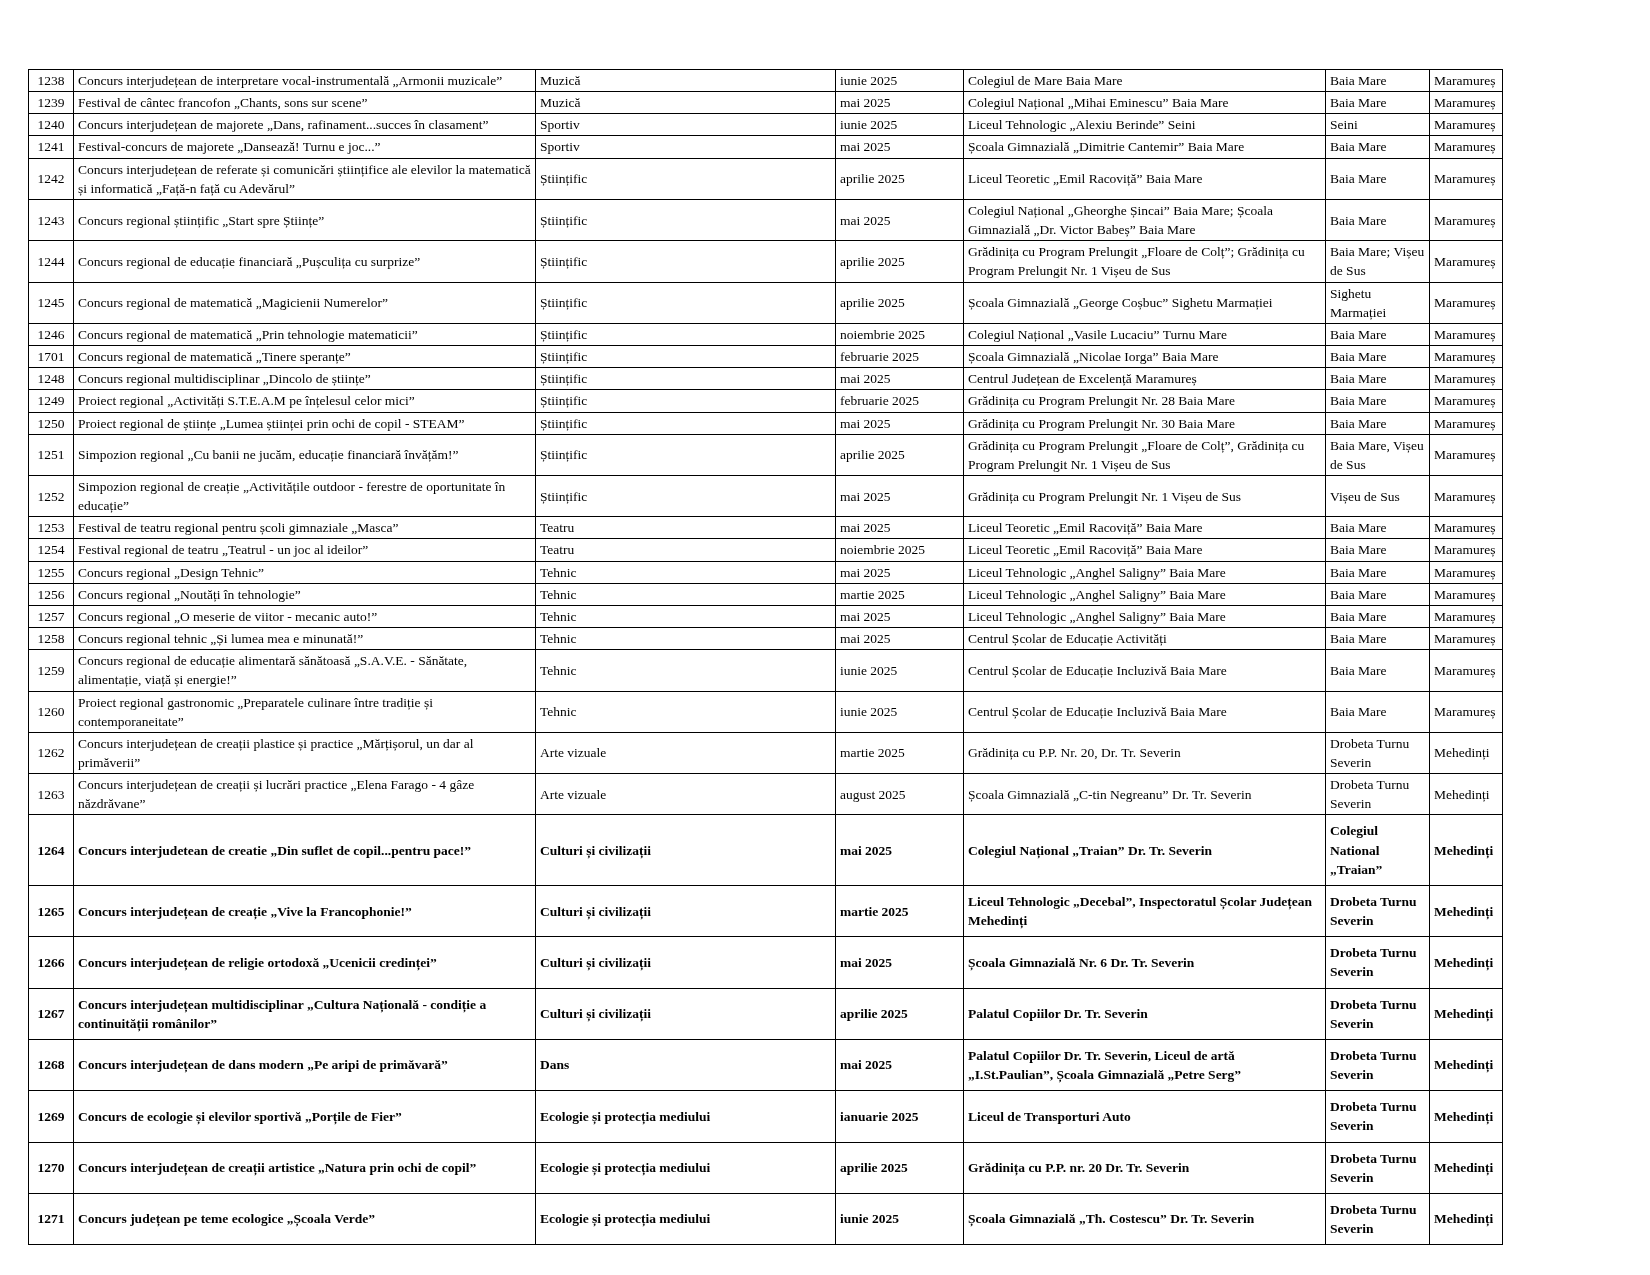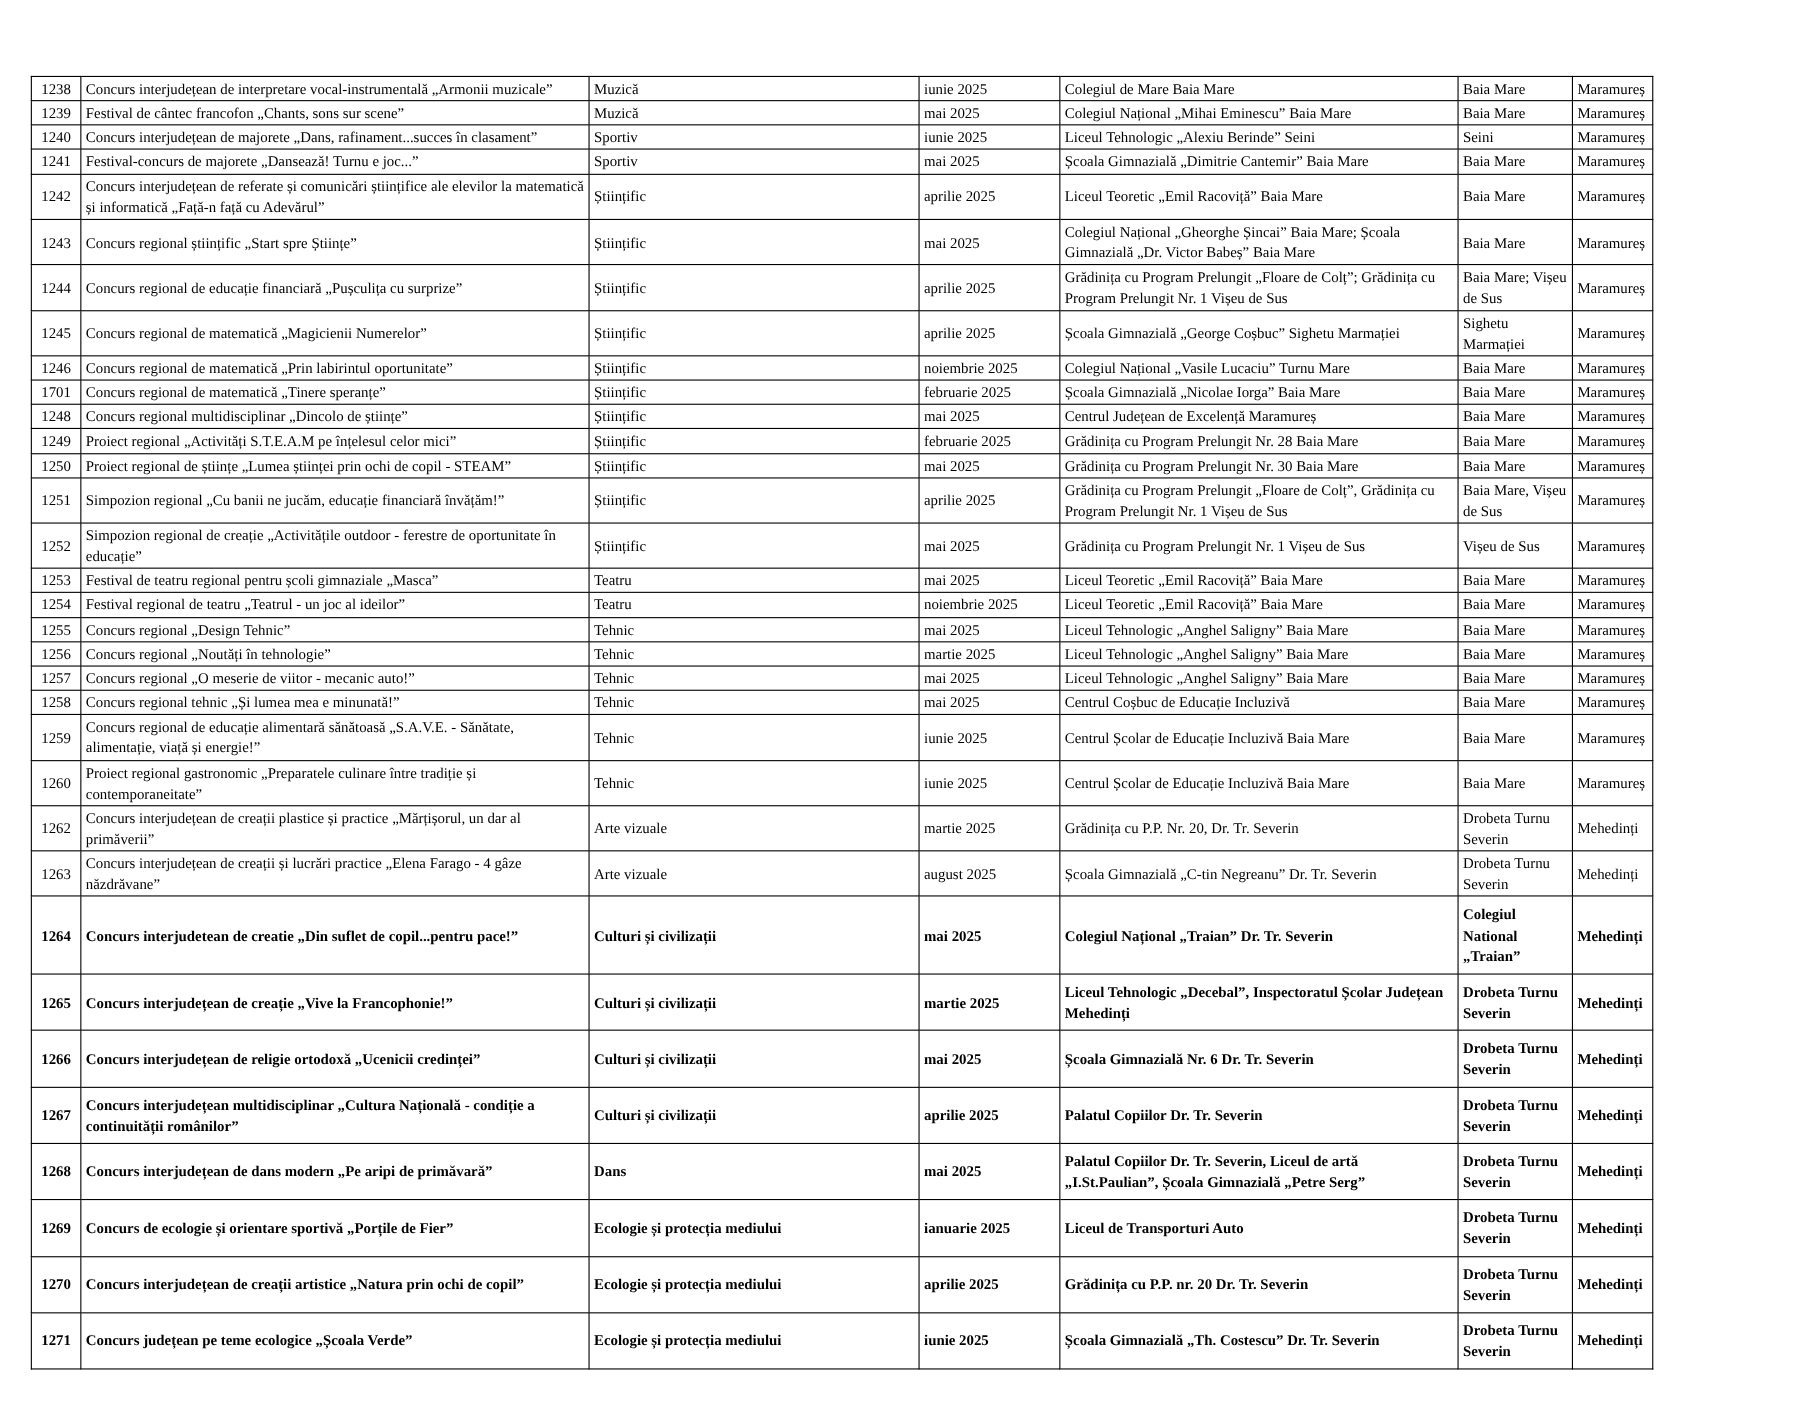--- a/index.html
+++ b/index.html
@@ -119,21 +119,21 @@
           <td class="c0">1245</td>
           <td class="c1">Concurs regional de matematică „Magicienii Numerelor”</td>
           <td class="c2">Științific</td>
           <td class="c3">aprilie 2025</td>
           <td class="c4">Școala Gimnazială „George Coșbuc” Sighetu Marmației</td>
           <td class="c5">Sighetu Marmației</td>
           <td class="c6">Maramureș</td>
         </tr>
         <tr>
           <td class="c0">1246</td>
-          <td class="c1">Concurs regional de matematică „Prin labirintul oportunitate”</td>
+          <td class="c1">Concurs regional de matematică „Prin tehnologie matematicii”</td>
           <td class="c2">Științific</td>
           <td class="c3">noiembrie 2025</td>
           <td class="c4">Colegiul Național „Vasile Lucaciu” Turnu Mare</td>
           <td class="c5">Baia Mare</td>
           <td class="c6">Maramureș</td>
         </tr>
         <tr>
           <td class="c0">1701</td>
           <td class="c1">Concurs regional de matematică „Tinere speranțe”</td>
           <td class="c2">Științific</td>
@@ -230,21 +230,21 @@
           <td class="c3">mai 2025</td>
           <td class="c4">Liceul Tehnologic „Anghel Saligny” Baia Mare</td>
           <td class="c5">Baia Mare</td>
           <td class="c6">Maramureș</td>
         </tr>
         <tr>
           <td class="c0">1258</td>
           <td class="c1">Concurs regional tehnic „Și lumea mea e minunată!”</td>
           <td class="c2">Tehnic</td>
           <td class="c3">mai 2025</td>
-          <td class="c4">Centrul Coșbuc de Educație Incluzivă</td>
+          <td class="c4">Centrul Școlar de Educație Activități</td>
           <td class="c5">Baia Mare</td>
           <td class="c6">Maramureș</td>
         </tr>
         <tr>
           <td class="c0">1259</td>
           <td class="c1">Concurs regional de educație alimentară sănătoasă „S.A.V.E. - Sănătate, alimentație, viață și energie!”</td>
           <td class="c2">Tehnic</td>
           <td class="c3">iunie 2025</td>
           <td class="c4">Centrul Școlar de Educație Incluzivă Baia Mare</td>
           <td class="c5">Baia Mare</td>
@@ -317,21 +317,21 @@
           <td class="c0">1268</td>
           <td class="c1">Concurs interjudețean de dans modern „Pe aripi de primăvară”</td>
           <td class="c2">Dans</td>
           <td class="c3">mai 2025</td>
           <td class="c4">Palatul Copiilor Dr. Tr. Severin, Liceul de artă „I.St.Paulian”, Școala Gimnazială „Petre Serg”</td>
           <td class="c5">Drobeta Turnu Severin</td>
           <td class="c6">Mehedinți</td>
         </tr>
         <tr class="tall">
           <td class="c0">1269</td>
-          <td class="c1">Concurs de ecologie și orientare sportivă „Porțile de Fier”</td>
+          <td class="c1">Concurs de ecologie și elevilor sportivă „Porțile de Fier”</td>
           <td class="c2">Ecologie și protecția mediului</td>
           <td class="c3">ianuarie 2025</td>
           <td class="c4">Liceul de Transporturi Auto</td>
           <td class="c5">Drobeta Turnu Severin</td>
           <td class="c6">Mehedinți</td>
         </tr>
         <tr class="tall">
           <td class="c0">1270</td>
           <td class="c1">Concurs interjudețean de creații artistice „Natura prin ochi de copil”</td>
           <td class="c2">Ecologie și protecția mediului</td>

